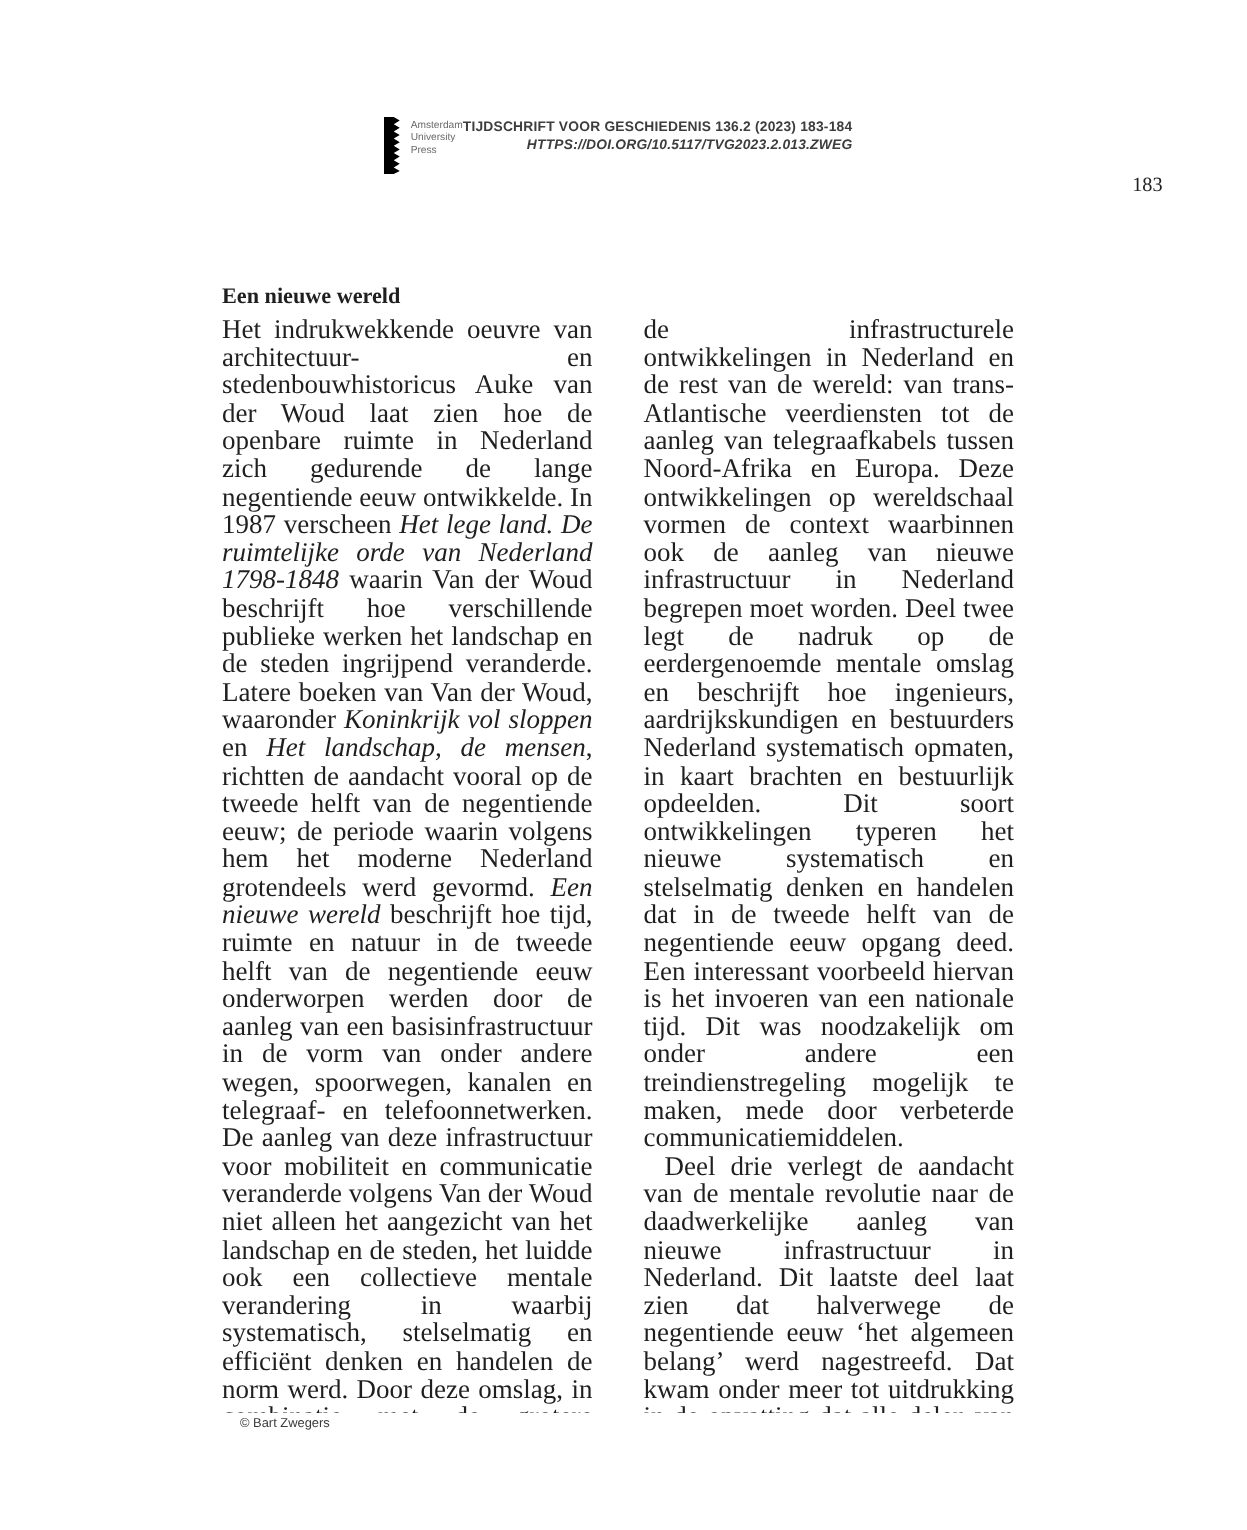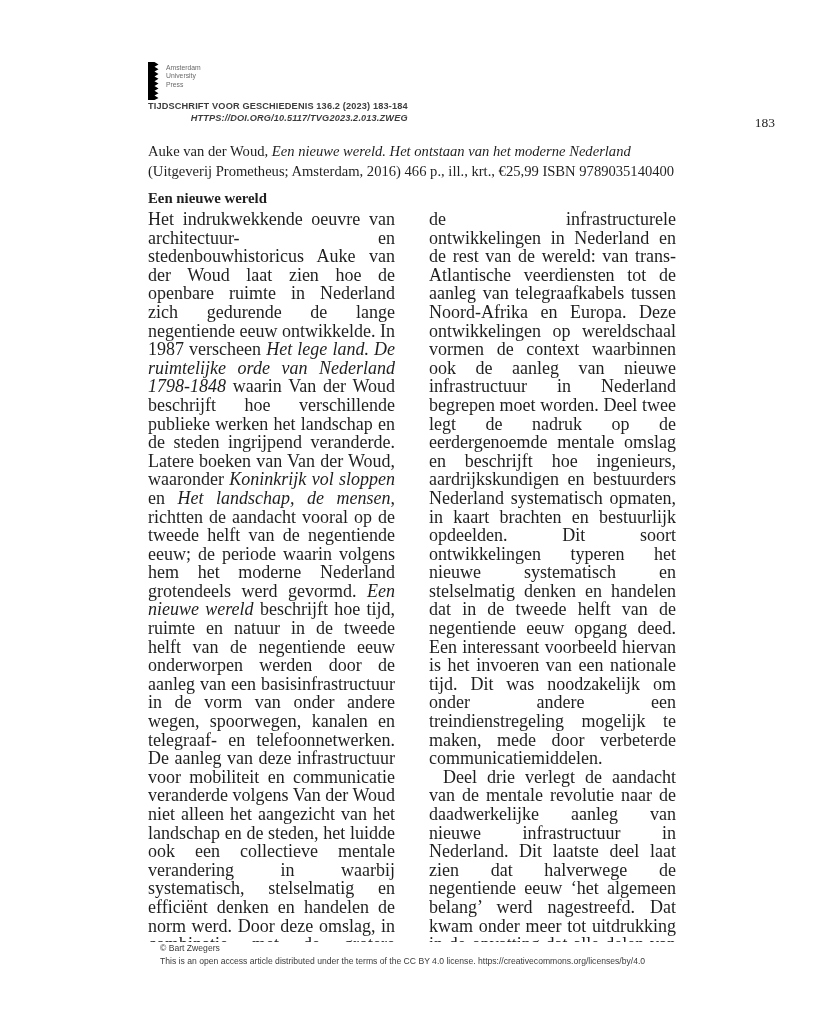--- a/index.html
+++ b/index.html
@@ -8,22 +8,22 @@
     background: #ffffff;
     font-family: "Liberation Serif", serif;
     color: #1f1f1f;
     position: relative;
     overflow: hidden;
   }
   .page { position: absolute; inset: 0; }
 
   
   .header {
-    position: absolute; left: 148px; top: 62px; width: 528px;
-    display: flex; justify-content: flex-end; align-items: flex-start; flex-direction: column;
+    position: absolute; left: 148px; top: 78px; width: 528px;
+    display: flex; justify-content: center; align-items: flex-start;
   }
   .logo { display: flex; align-items: flex-start; gap: 7px; }
   .logo svg { display: block; }
   .logo-text {
     font-family: "Liberation Sans", sans-serif;
     font-size: 6.8px; line-height: 8.4px; color: #6a6a6a;
     padding-top: 2px;
   }
   .journal-block {
     text-align: right;
@@ -90,33 +90,31 @@
       </div>
     </div>
     <div class="journal-block">
       <div>TIJDSCHRIFT VOOR GESCHIEDENIS 136.2 (2023) 183-184</div>
       <div class="doi">HTTPS://DOI.ORG/10.5117/TVG2023.2.013.ZWEG</div>
     </div>
   </div>
 
   <div class="page-number">183</div>
 
-  <p class="citation"><span>Auke van der Woud, </span><span class="it">Een nieuwe wereld. Het ontstaan van het moderne Nederland</span><span> (Uitgeverij Prometheus; Amsterdam, 2016) 466 p., ill., krt., €25,99 ISBN 9789035140400</span></p>
 
   <h1 class="review-title">Een nieuwe wereld</h1>
 
   <div class="columns">
     <div class="col">
       <p><span>Het indrukwekkende oeuvre van architectuur- en stedenbouwhistoricus Auke van der Woud laat zien hoe de openbare ruimte in Nederland zich gedurende de lange negentiende eeuw ontwikkelde. In 1987 verscheen </span><span class="it">Het lege land. De ruimtelijke orde van Nederland 1798-1848</span><span> waarin Van der Woud beschrijft hoe verschillende publieke werken het landschap en de steden ingrijpend veranderde. Latere boeken van Van der Woud, waaronder </span><span class="it">Koninkrijk vol sloppen</span><span> en </span><span class="it">Het landschap, de mensen</span><span>, richtten de aandacht vooral op de tweede helft van de negentiende eeuw; de periode waarin volgens hem het moderne Nederland grotendeels werd gevormd. </span><span class="it">Een nieuwe wereld</span><span> beschrijft hoe tijd, ruimte en natuur in de tweede helft van de negentiende eeuw onderworpen werden door de aanleg van een basisinfrastructuur in de vorm van onder andere wegen, spoorwegen, kanalen en telegraaf- en telefoonnetwerken. De aanleg van deze infrastructuur voor mobiliteit en communicatie veranderde volgens Van der Woud niet alleen het aangezicht van het landschap en de steden, het luidde ook een collectieve mentale verandering in waarbij systematisch, stelselmatig en efficiënt denken en handelen de norm werd. Door deze omslag, in combinatie met de grotere verbondenheid die de steeds verdere uitbreiding van de infrastructuur met zich meebracht, ontstond ‘de massa’ die zich in de loop van de twintigste eeuw op diverse fronten zou manifesteren. Het boek gebruikt de aanleg van de basisinfrastructuur dus als lens om het ontstaan van de massasamenleving te bestuderen.</span></p>
       <p class="indent"><span>Het boek is opgedeeld in drie delen. In deel één beschrijft Van der Woud</span></p>
     </div>
     <div class="col">
       <p><span>de infrastructurele ontwikkelingen in Nederland en de rest van de wereld: van trans-Atlantische veerdiensten tot de aanleg van telegraafkabels tussen Noord-Afrika en Europa. Deze ontwikkelingen op wereldschaal vormen de context waarbinnen ook de aanleg van nieuwe infrastructuur in Nederland begrepen moet worden. Deel twee legt de nadruk op de eerdergenoemde mentale omslag en beschrijft hoe ingenieurs, aardrijkskundigen en bestuurders Nederland systematisch opmaten, in kaart brachten en bestuurlijk opdeelden. Dit soort ontwikkelingen typeren het nieuwe systematisch en stelselmatig denken en handelen dat in de tweede helft van de negentiende eeuw opgang deed. Een interessant voorbeeld hiervan is het invoeren van een nationale tijd. Dit was noodzakelijk om onder andere een treindienstregeling mogelijk te maken, mede door verbeterde communicatiemiddelen.</span></p>
       <p class="indent"><span>Deel drie verlegt de aandacht van de mentale revolutie naar de daadwerkelijke aanleg van nieuwe infrastructuur in Nederland. Dit laatste deel laat zien dat halverwege de negentiende eeuw ‘het algemeen belang’ werd nagestreefd. Dat kwam onder meer tot uitdrukking in de opvatting dat alle delen van het land gelijkelijk behandeld moesten worden en de nieuwe telegrafie-, spoor- en waterwegverbindingen evenwichtig over het land moesten worden verdeeld. Zo werd er niet alleen volop geïnvesteerd in de havens van Rotterdam en Amsterdam, maar ook in die van Harlingen en Vlissingen. Van der Woud laat zien dat vanaf de jaren 1870 de investeringen zich echter steeds meer richtten op het westen van het land. Het ontstaan van de huidige Randstad en het soms scherpe</span></p>
     </div>
   </div>
 
   <div class="footer">
     <div>© Bart Zwegers</div>
-    <div>This is an open access article distributed under the terms of the CC BY 4.0 license. https://creativecommons.org/licenses/by/4.0</div>
   </div>
 
 </div>
 
 </body></html>

